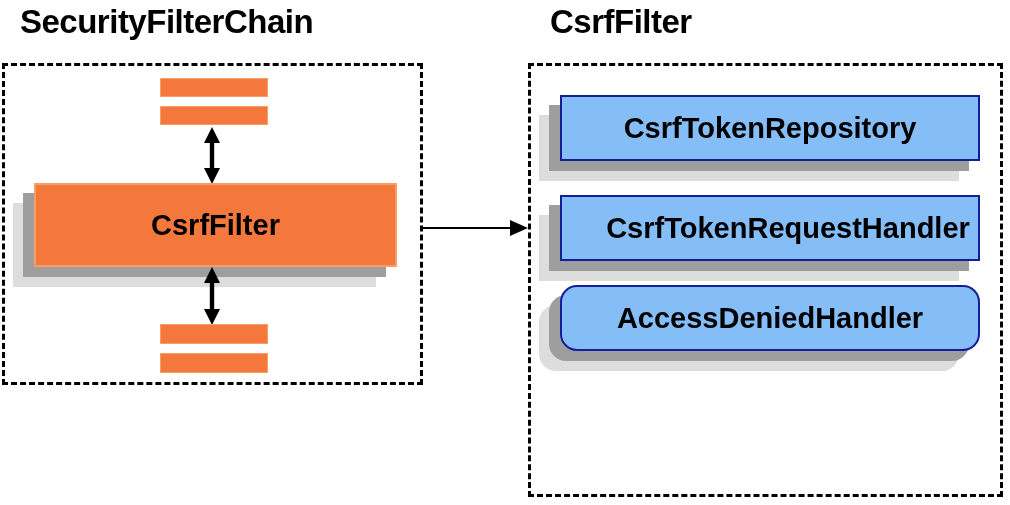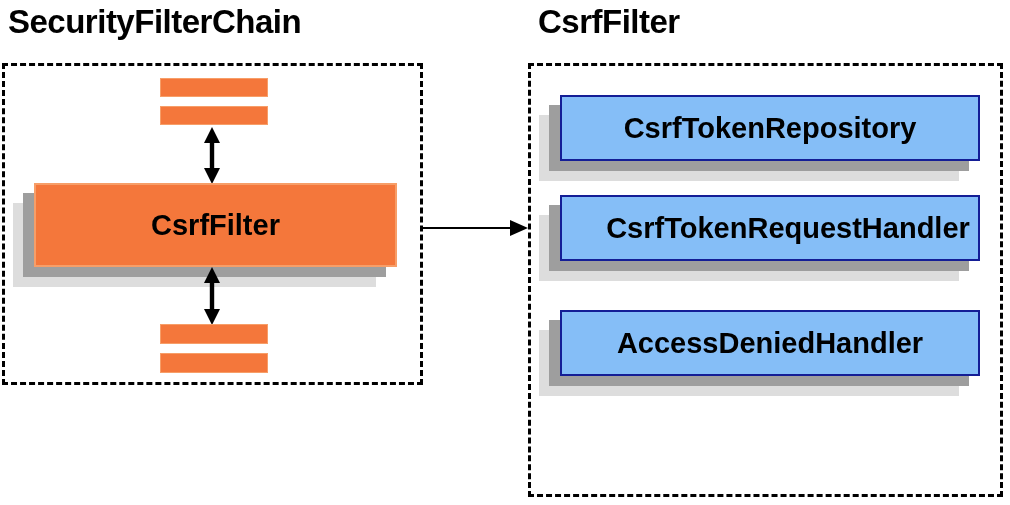--- a/index.html
+++ b/index.html
@@ -15,21 +15,21 @@
   html,body{background:#ffffff;}
   body{
     width:1010px;height:505px;position:relative;overflow:hidden;
     font-family:"Liberation Sans","DejaVu Sans",sans-serif;
   }
   .canvas{position:absolute;left:0;top:0;width:1010px;height:505px;}
 
   .panel-title{
     position:absolute;top:3px;
     font-size:33px;font-weight:bold;color:#000;line-height:1.15;
-    letter-spacing:-0.5px;white-space:nowrap;
+    letter-spacing:-0.5px;white-space:nowrap;margin-left:12px;
   }
   .panel-title.left{left:8px;}
   .panel-title.right{left:538px;}
 
   .dashed-box{
     position:absolute;border:3px dashed var(--line-black);background:transparent;
   }
   .dashed-box.left{left:2px;top:63px;width:421px;height:322px;}
   .dashed-box.right{left:528px;top:63px;width:475px;height:434px;}
 
@@ -50,21 +50,21 @@
   .orange-node{
     position:absolute;left:29px;top:117px;width:363px;height:84px;
     background:var(--orange-fill);border:2px solid var(--orange-border);
   }
   .blue-node{
     position:absolute;left:29px;width:420px;height:66px;
     background:var(--blue-fill);border:2px solid var(--blue-border);
   }
   .comp-1{top:29px;}
   .comp-2{top:129px;padding-left:36px;}
-  .comp-3{top:244px;}
+  .comp-3{top:219px;border-radius:17px;}
   .comp-4{top:327px;}
 
   svg.v-arrow{position:absolute;left:196px;width:22px;}
   svg.v-arrow.top{top:61px;height:57px;}
   svg.v-arrow.bottom{top:201px;height:58px;}
   svg.h-arrow{position:absolute;left:423px;top:217px;width:105px;height:22px;}
 </style>
 </head>
 <body>
 

